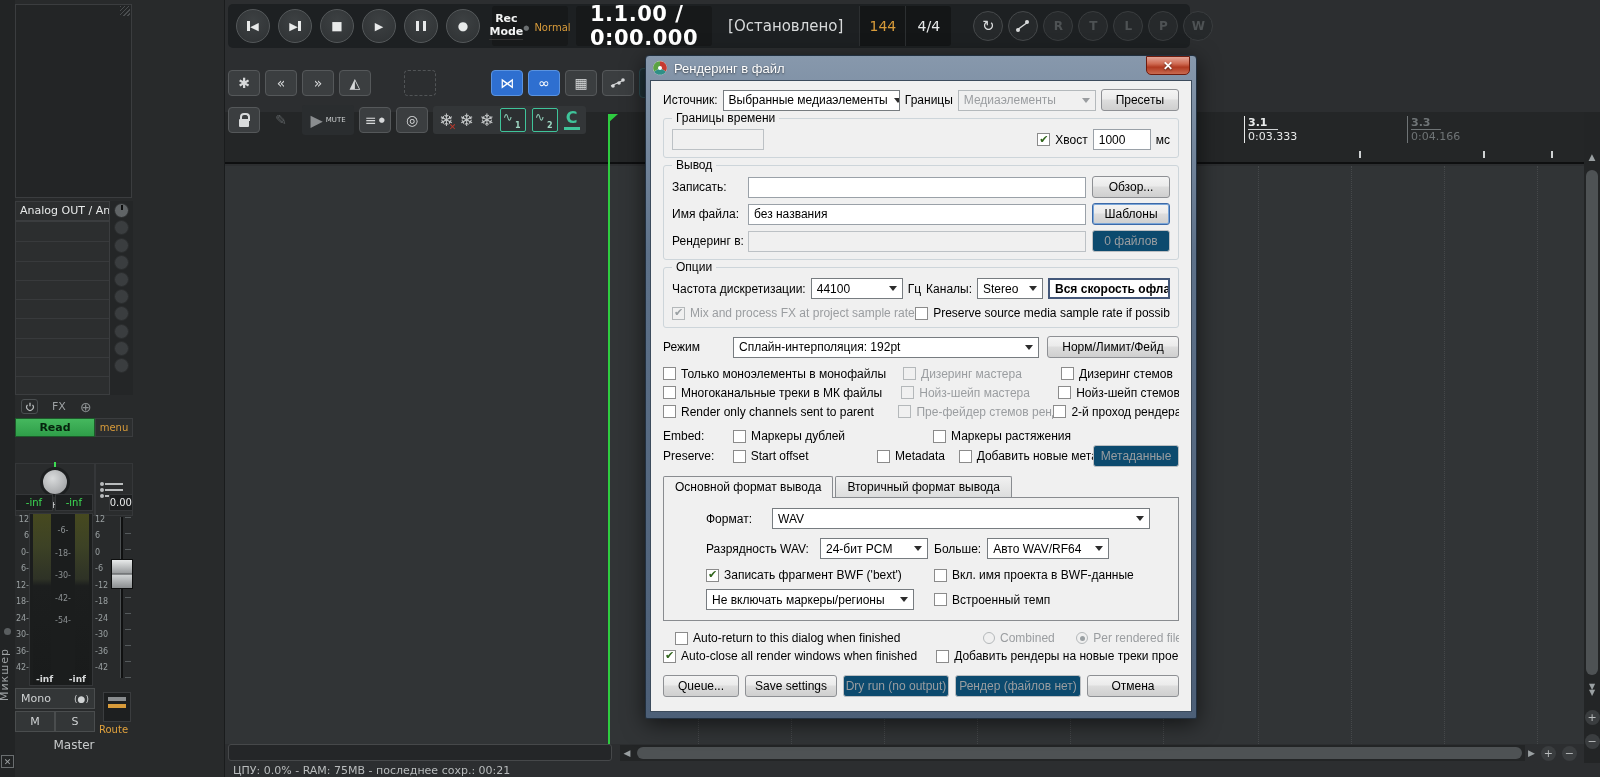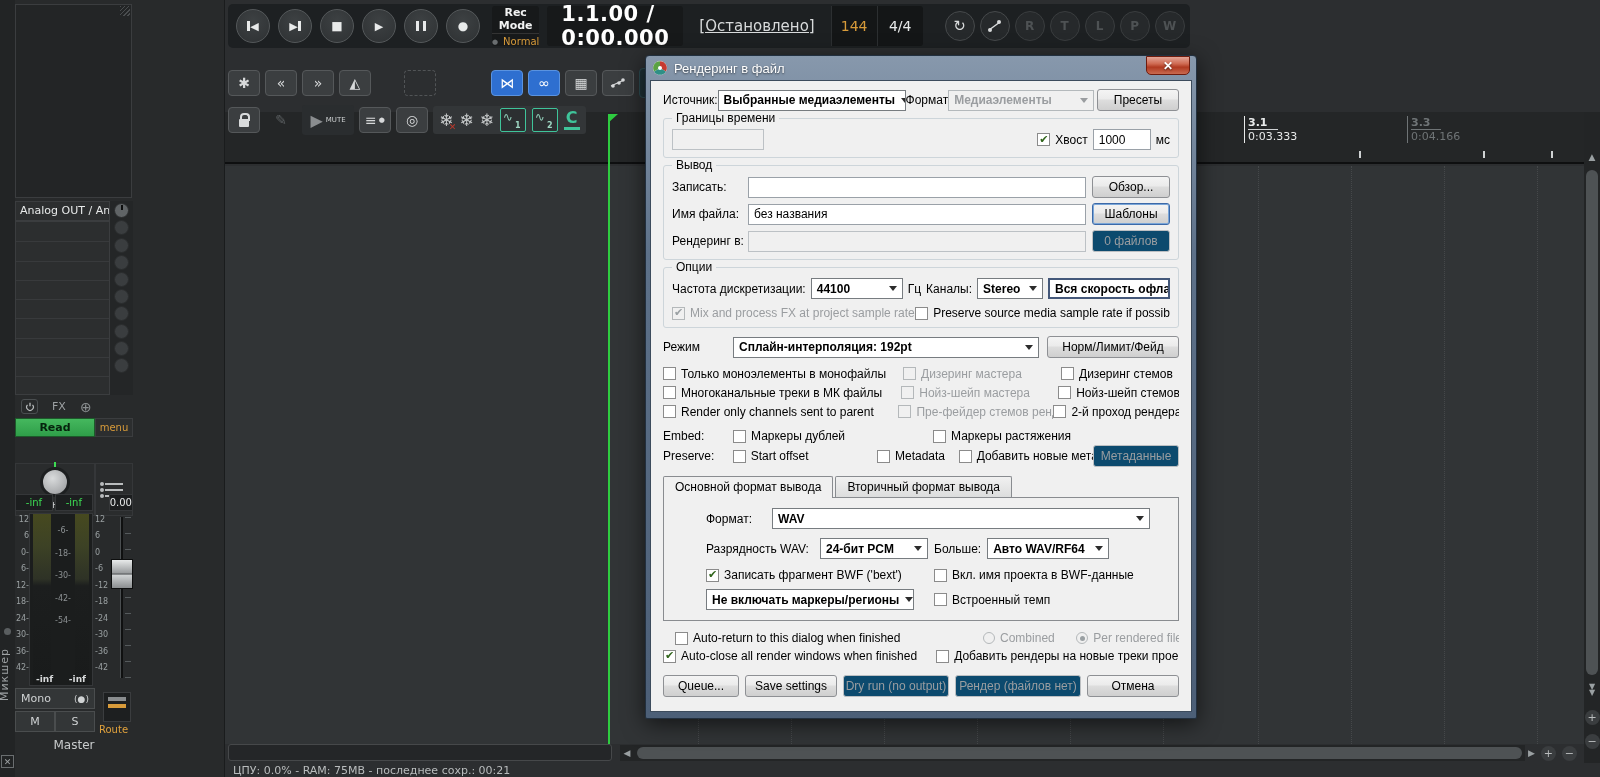--- a/index.html
+++ b/index.html
@@ -72,28 +72,28 @@
   .routelbl { position:absolute; left:84px; top:724px; color:#e0a13c; font-size:10px; }
   .masterlbl { position:absolute; left:0; top:738px; width:118px; text-align:center; color:#c8cbcc; font-size:12px; }
 
   
   #transport { position:absolute; left:228px; top:4px; width:962px; height:44px; background:#1d2022; border-radius:5px;
     display:flex; align-items:center; gap:8px; padding:0 8px; }
   .tbtn { width:34px; height:34px; border-radius:50%; background:radial-gradient(circle at 50% 35%,#3d4143,#2e3133);
     border:1px solid #54585a; color:#e8eaea; display:flex; align-items:center; justify-content:center; font-size:12px; flex:none; position:relative; }
   .tbtn .vbar { width:3px; height:10px; background:#e8eaea; display:inline-block; }
   .tbtn .tri { font-size:11px; line-height:1; }
-  .recmode { width:76px; height:40px; background:#17191a; border-radius:3px; display:flex; flex-direction:column;
+  .recmode { width:76px; height:40px; background:#17191a; border-radius:3px; display:flex; 
     align-items:center; justify-content:center; margin-left:4px; }
   .recmode .t1 { color:#f2f3f3; font-size:11px; font-weight:bold; border-bottom:1px solid #333; width:100%; text-align:center; padding-bottom:1px; }
   .recmode .t2 { color:#d89b3a; font-size:10px; width:100%; text-align:center; padding-top:2px; }
   .recmode .t2::before { content:"●"; color:#6a6e70; font-size:7px; margin-right:5px; vertical-align:1px; }
   .timebox { height:40px; background:#17191a; border-radius:3px; display:flex; align-items:center; padding:0 14px;
     color:#fff; font-size:21px; font-weight:bold; letter-spacing:.5px; }
-  .statusbox { color:#d8dadb; font-size:15px; padding:0 8px;text-decoration:underline; }
+  .statusbox { color:#d8dadb; font-size:15px; padding:0 8px; }
   .tempo { width:46px; height:40px; background:#141617; color:#d89b3a; font-size:14px; display:flex; align-items:center; justify-content:center; border-left:1px solid #2c2f31; }
   .tsig { width:46px; height:40px; background:#141617; color:#e8eaea; font-size:14px; display:flex; align-items:center; justify-content:center; border-left:1px solid #2c2f31; border-radius:0 3px 3px 0; }
   .modegrp { display:flex; gap:5px; margin-left:14px; }
   .cbtn { width:30px; height:30px; border-radius:50%; background:#26292b; border:1px solid #46494b; color:#d8dadb;
     display:flex; align-items:center; justify-content:center; font-size:15px; }
   .cbtn.dim { color:#4e5254; border-color:#3a3d3f; font-size:12px; font-weight:bold; }
 
   
   #toolbar { position:absolute; left:228px; top:68px; }
   .trow { display:flex; gap:5px; align-items:center; margin-bottom:7px; }
@@ -152,21 +152,21 @@
   .dtitle { height:24px; display:flex; align-items:center; gap:6px; padding:0 2px; color:#fff; font-size:13px;
     text-shadow:0 1px 2px rgba(0,0,0,.6); position:relative; }
   .dclose { position:absolute; right:2px; top:0; width:44px; height:19px; border-radius:0 0 5px 5px;
     background:linear-gradient(180deg,#e4a597 0%,#cf6a52 40%,#b03a21 60%,#c96a50 100%); border:1px solid #6e1c0e;
     color:#fff; font-weight:bold; font-size:12px; display:flex; align-items:center; justify-content:center; }
   .dbody { background:#f0f0f0; height:632px; border:1px solid #3c4b5c; padding:8px 12px 6px; font-size:12px; color:#000; overflow:hidden; }
   .row { display:flex; align-items:center; }
   .lb { white-space:nowrap; }
   .dtx { color:#9a9da0; }
   .combo { height:21px; background:#fff; border:1px solid #777c80; display:flex; align-items:center;
-    justify-content:space-between; padding:0 5px; white-space:nowrap; overflow:hidden;font-weight:bold; }
+    justify-content:space-between; padding:0 5px; white-space:nowrap; overflow:hidden; }
   .combo .arr { width:0; height:0; border-left:4px solid transparent; border-right:4px solid transparent; border-top:5px solid #2c2c2c; margin-left:6px; flex:none; }
   .combo.dis { background:#f0f0f0; color:#9a9da0; border-color:#b4b9bc; }
   .combo.dis .arr { border-top-color:#9a9da0; }
   .combo.strong { border:2px solid #44587a; font-weight:bold; }
   .inp { height:21px; background:#fff; border:1px solid #9aa1a8; padding:0 5px; display:flex; align-items:center; white-space:nowrap; overflow:hidden; }
   .inp.dis { background:#f0f0f0; border-color:#bcc1c5; }
   .wbtn { height:22px; padding:0 10px; background:linear-gradient(180deg,#f4f4f4 0%,#ebebeb 45%,#dddddd 50%,#cfcfcf 100%);
     border:1px solid #8e9094; border-radius:3px; font-size:12px; display:flex; align-items:center; justify-content:center; white-space:nowrap; font-family:"Liberation Sans",sans-serif; }
   .wbtn.dis { color:#9a9da0; background:#0c4a6e; border-color:#bcbfc2; }
   .wbtn.focus { border-color:#3c69a8; box-shadow:0 0 0 1px #7aa6d8 inset; }
@@ -467,27 +467,27 @@
         <path d="M8 8 L8 1.2 A6.8 6.8 0 0 1 13.9 11.4 Z" fill="#c63a31"></path>
         <path d="M8 8 L13.9 11.4 A6.8 6.8 0 0 1 2.1 11.4 Z" fill="#2f8f86"></path>
         <path d="M8 8 L2.1 11.4 A6.8 6.8 0 0 1 8 1.2 Z" fill="#5aa143"></path>
         <circle cx="8" cy="8" r="2" fill="#fff"></circle>
       </svg>
       <span>Рендеринг в файл</span>
       <span class="dclose">✕</span>
     </div>
     <div class="dbody">
 
-      <div class="row" style="">
+      <div class="row" style="gap:5px">
         <span class="lb">Источник:</span>
         <span class="combo" style="width:188px">
           <span>Выбранные медиаэлементы</span>
             <span class="arr"></span>
         </span>
-        <span class="lb">Формат</span>
+        <span class="lb">Границы</span>
         <span class="combo dis" style="width:146px">
           <span>Медиаэлементы</span>
             <span class="arr"></span>
         </span>
         <span class="wbtn" style="margin-left:auto;width:82px">Пресеты</span>
       </div>
 
       <div class="grp">
         <span class="grp-t">Границы времени</span>
         <div class="row">

